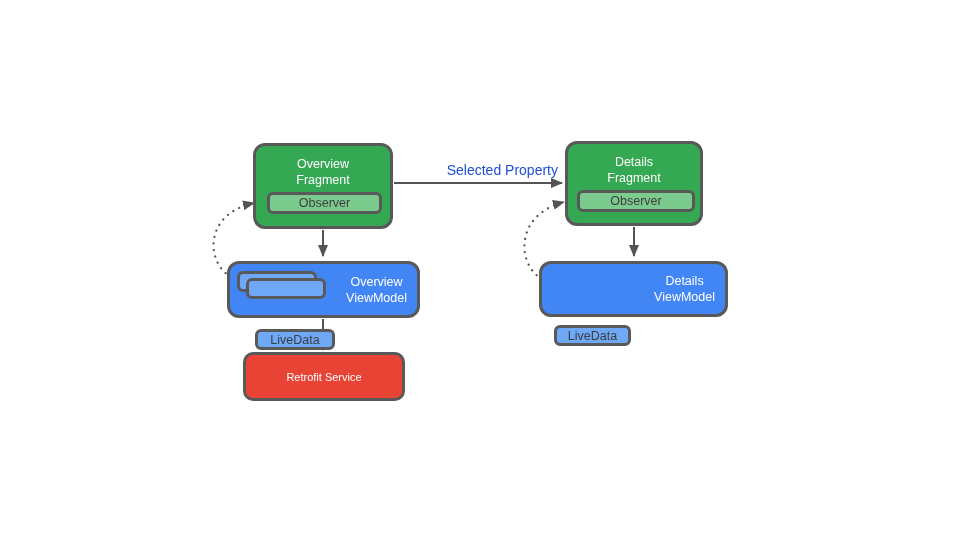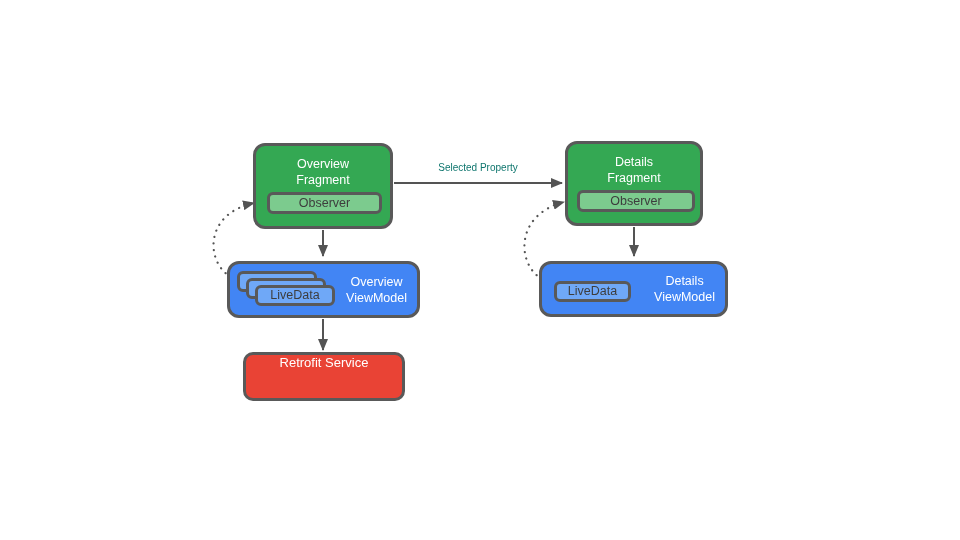--- a/index.html
+++ b/index.html
@@ -10,40 +10,40 @@
   }
   .canvas{position:absolute;left:0;top:0;width:960px;height:485px;}
   .arrows{position:absolute;left:0;top:0;pointer-events:none;}
   .node{
     position:absolute;box-sizing:border-box;
     border:3px solid #595959;border-radius:12px;
     color:#ffffff;font-size:12.5px;line-height:16px;text-align:center;
   }
   .node.green{background:#34A853;}
   .node.blue{background:#4285F4;}
-  .node.red{background:#E94335;display:flex;justify-content:center;font-size:13px;}
+  .node.red{background:#E94335;display:flex;align-items:center;justify-content:center;font-size:11px;}
   .frag-title{padding-top:10px;}
   .subbox{
     position:absolute;box-sizing:border-box;
     border:3px solid #595959;border-radius:6px;
-    color:#3D3D3D;display:flex;align-items:flex-end;justify-content:center;
+    color:#3D3D3D;display:flex;align-items:flex-start;justify-content:center;
     font-size:12.5px;
   }
   .subbox.lightgreen{background:#7CCB8E;}
-  .subbox.lightblue{background:#6FA8F7;}
+  .subbox.lightblue{background:#6FA8F7;margin-top:44px;}
   .vm-title{
     position:absolute;right:10px;top:50%;transform:translateY(-50%);
     text-align:center;line-height:16px;
   }
   .stack-item{
     position:absolute;box-sizing:border-box;width:80px;height:21px;
     border:3px solid #595959;border-radius:6px;background:#6FA8F7;
   }
   .edge-label{
-    position:absolute;color:#0f766e;font-size:10px;text-align:center;
+    position:absolute;color:#1d4ed8;font-size:14px;text-align:right;
   }
 </style>
 </head>
 <body>
 
 <div class="canvas">
 
   <svg class="arrows" width="960" height="540">
     <defs>
       <marker id="ah" markerUnits="userSpaceOnUse" markerWidth="12" markerHeight="10" refX="11" refY="5" orient="auto">

